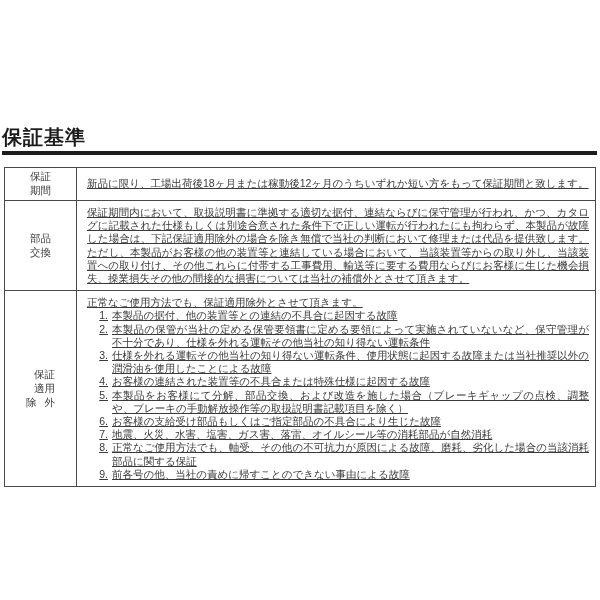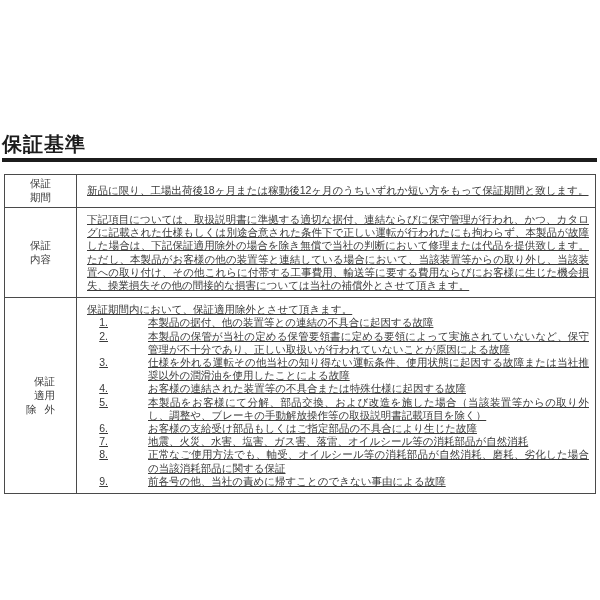--- a/index.html
+++ b/index.html
@@ -7,21 +7,21 @@
   body {
     width: 600px;
     height: 600px;
     position: relative;
     font-family: "Liberation Sans", "DejaVu Sans", sans-serif;
     color: #3a3a3a;
     overflow: hidden;
   }
   .doc {
     position: absolute;
-    top: 7px; left: 0;
+    top: 0; left: 0;
     width: 600px;
   }
   .title-block {
     margin: 126px 3px 0 2px;
   }
   .page-title {
     font-size: 20px;
     font-weight: bold;
     color: #1c1c1c;
     letter-spacing: 1px;
@@ -74,89 +74,88 @@
   }
   ol.exempt-list .li-num {
     flex: 0 0 14px;
     text-align: right;
     margin-right: 4px;
     white-space: nowrap;
   }
   ol.exempt-list .li-text {
     flex: 1;
     text-align: justify;
-    margin-left: 36px;
   }
 </style>
 </head>
 <body>
 
 <div class="doc">
 
   <div class="title-block">
     <div class="page-title">保証基準</div>
     <div class="title-rule"></div>
   </div>
 
   <table class="warranty">
     <tbody>
       <tr class="row-period">
         <th>保証期間</th>
         <td>新品に限り、工場出荷後18ヶ月または稼動後12ヶ月のうちいずれか短い方をもって保証期間と致します。</td>
       </tr>
 
       <tr class="row-content">
-        <th>保証内容</th>
-        <td>下記項目については、取扱説明書に準拠する適切な据付、連結ならびに保守管理が行われ、かつ、カタログに記載された仕様もしくは別途合意された条件下で正しい運転が行われたにも拘わらず、本製品が故障した場合は、下記保証適用除外の場合を除き無償で当社の判断において修理または代品を提供致します。ただし、本製品がお客様の他の装置等と連結している場合において、当該装置等からの取り外し、当該装置への取り付け、その他これらに付帯する工事費用、輸送等に要する費用ならびにお客様に生じた機会損失、操業損失その他の間接的な損害については当社の補償外とさせて頂きます。</td>
+        <th>部品交換</th>
+        <td>保証期間内において、取扱説明書に準拠する適切な据付、連結ならびに保守管理が行われ、かつ、カタログに記載された仕様もしくは別途合意された条件下で正しい運転が行われたにも拘わらず、本製品が故障した場合は、下記保証適用除外の場合を除き無償で当社の判断において修理または代品を提供致します。ただし、本製品がお客様の他の装置等と連結している場合において、当該装置等からの取り外し、当該装置への取り付け、その他これらに付帯する工事費用、輸送等に要する費用ならびにお客様に生じた機会損失、操業損失その他の間接的な損害については当社の補償外とさせて頂きます。</td>
       </tr>
 
       <tr class="row-exempt">
         <th>
           <span class="label-two-line">
             <span class="label-line1">保証適用</span>
             <span class="label-line2">
               <span>除</span>
               <span>外</span>
             </span>
           </span>
         </th>
         <td>
-          <div class="exempt-intro">保証期間内において、保証適用除外とさせて頂きます。</div>
+          <div class="exempt-intro">正常なご使用方法でも、保証適用除外とさせて頂きます。</div>
           <ol class="exempt-list">
             <li>
               <span class="li-num">1.</span>
               <span class="li-text">本製品の据付、他の装置等との連結の不具合に起因する故障</span>
             </li>
             <li>
               <span class="li-num">2.</span>
-              <span class="li-text">本製品の保管が当社の定める保管要領書に定める要領によって実施されていないなど、保守管理が不十分であり、正しい取扱いが行われていないことが原因による故障</span>
+              <span class="li-text">本製品の保管が当社の定める保管要領書に定める要領によって実施されていないなど、保守管理が不十分であり、仕様を外れる運転その他当社の知り得ない運転条件</span>
             </li>
             <li>
               <span class="li-num">3.</span>
               <span class="li-text">仕様を外れる運転その他当社の知り得ない運転条件、使用状態に起因する故障または当社推奨以外の潤滑油を使用したことによる故障</span>
             </li>
             <li>
               <span class="li-num">4.</span>
               <span class="li-text">お客様の連結された装置等の不具合または特殊仕様に起因する故障</span>
             </li>
             <li>
               <span class="li-num">5.</span>
-              <span class="li-text">本製品をお客様にて分解、部品交換、および改造を施した場合（当該装置等からの取り外し、調整や、ブレーキの手動解放操作等の取扱説明書記載項目を除く）</span>
+              <span class="li-text">本製品をお客様にて分解、部品交換、および改造を施した場合（ブレーキギャップの点検、調整や、ブレーキの手動解放操作等の取扱説明書記載項目を除く）</span>
             </li>
             <li>
               <span class="li-num">6.</span>
               <span class="li-text">お客様の支給受け部品もしくはご指定部品の不具合により生じた故障</span>
             </li>
             <li>
               <span class="li-num">7.</span>
               <span class="li-text">地震、火災、水害、塩害、ガス害、落雷、オイルシール等の消耗部品が自然消耗</span>
             </li>
             <li>
               <span class="li-num">8.</span>
-              <span class="li-text">正常なご使用方法でも、軸受、オイルシール等の消耗部品が自然消耗、磨耗、劣化した場合の当該消耗部品に関する保証</span>
+              <span class="li-text">正常なご使用方法でも、軸受、その他の不可抗力が原因による故障、磨耗、劣化した場合の当該消耗部品に関する保証</span>
             </li>
             <li>
               <span class="li-num">9.</span>
               <span class="li-text">前各号の他、当社の責めに帰すことのできない事由による故障</span>
             </li>
           </ol>
         </td>
       </tr>
     </tbody>
   </table>

